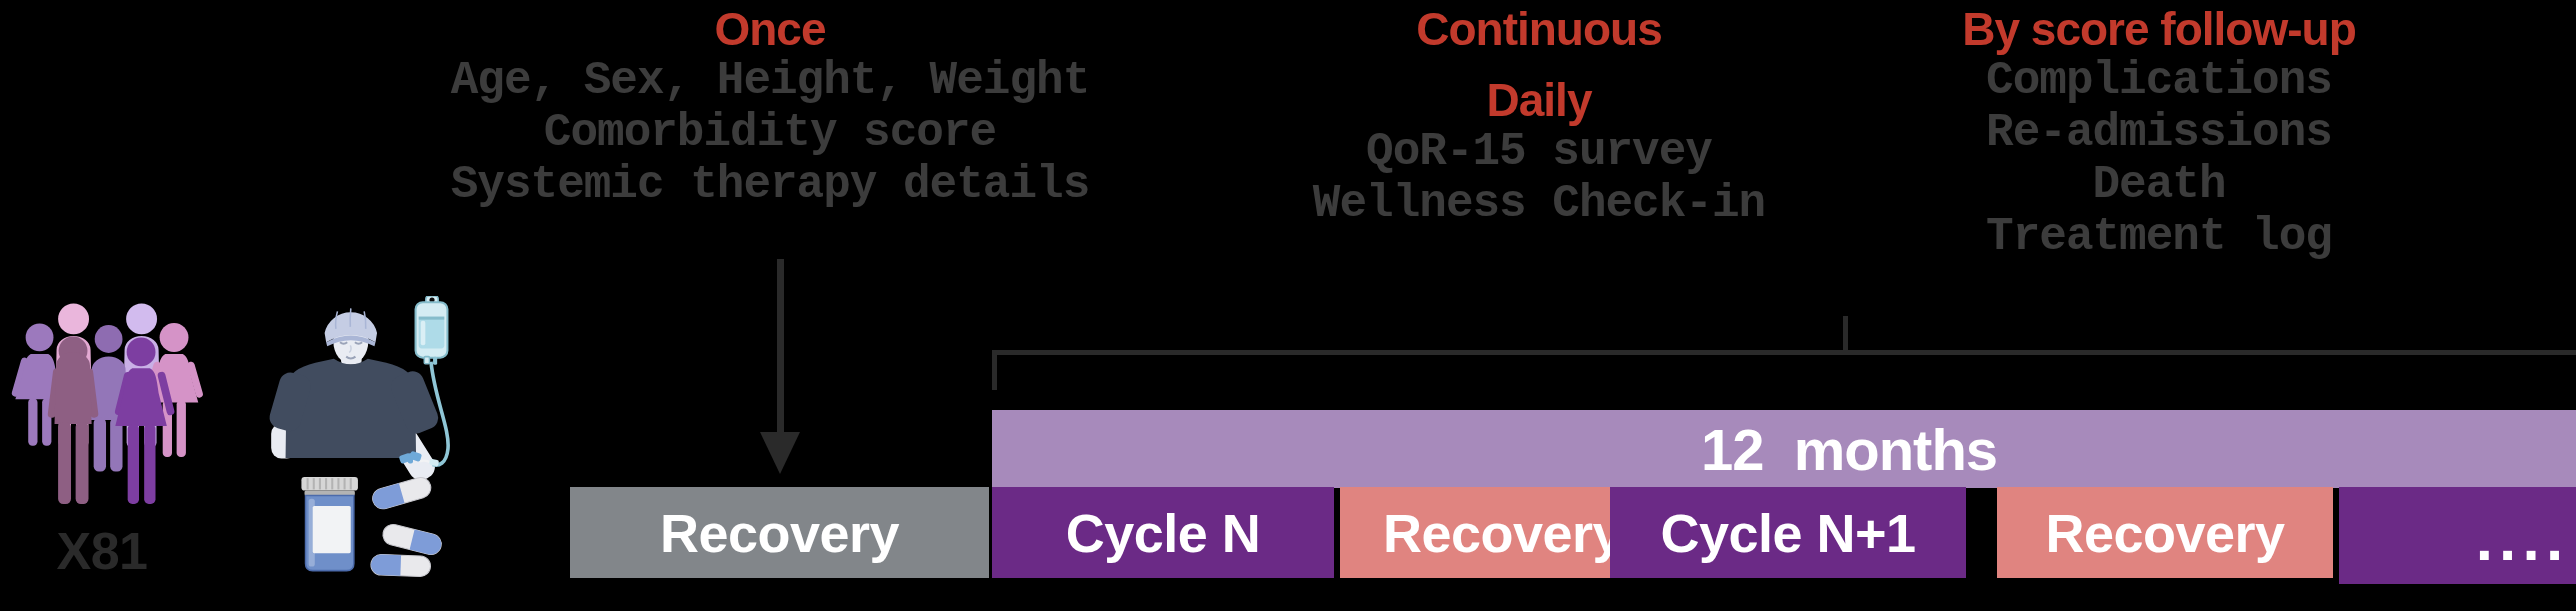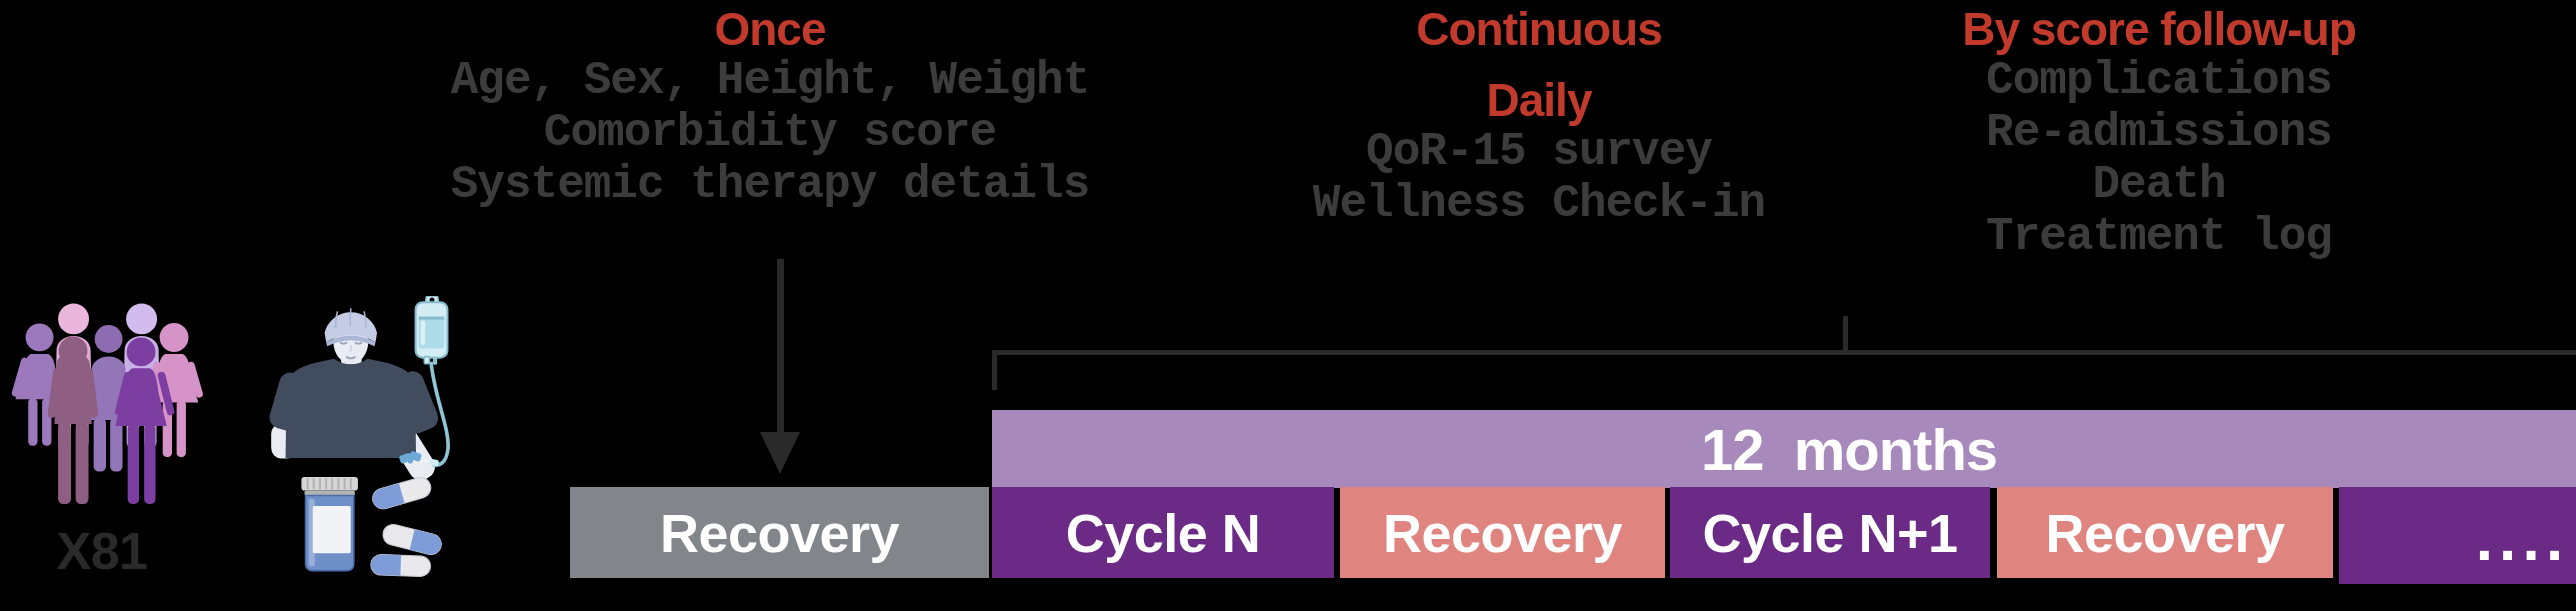--- a/index.html
+++ b/index.html
@@ -224,21 +224,21 @@
   <div class="seg consent" style="left:570px;width:419px">
     <span>Recovery</span>
   </div>
 
   <div class="seg cycle" style="left:992px;width:342px">
     <span>Cycle N</span>
   </div>
   <div class="seg recovery" style="left:1340px;width:325px">
     <span>Recovery</span>
   </div>
-  <div class="seg cycle" style="left:1670px;width:320px">
+  <div class="seg cycle" style="left:1610px;width:356px">
     <span>Cycle N+1</span>
   </div>
   <div class="seg recovery" style="left:1997px;width:336px">
     <span>Recovery</span>
   </div>
   <div class="seg cycle dots" style="left:2339px;width:367px">
     <span>....</span>
   </div>
 
 </div>

